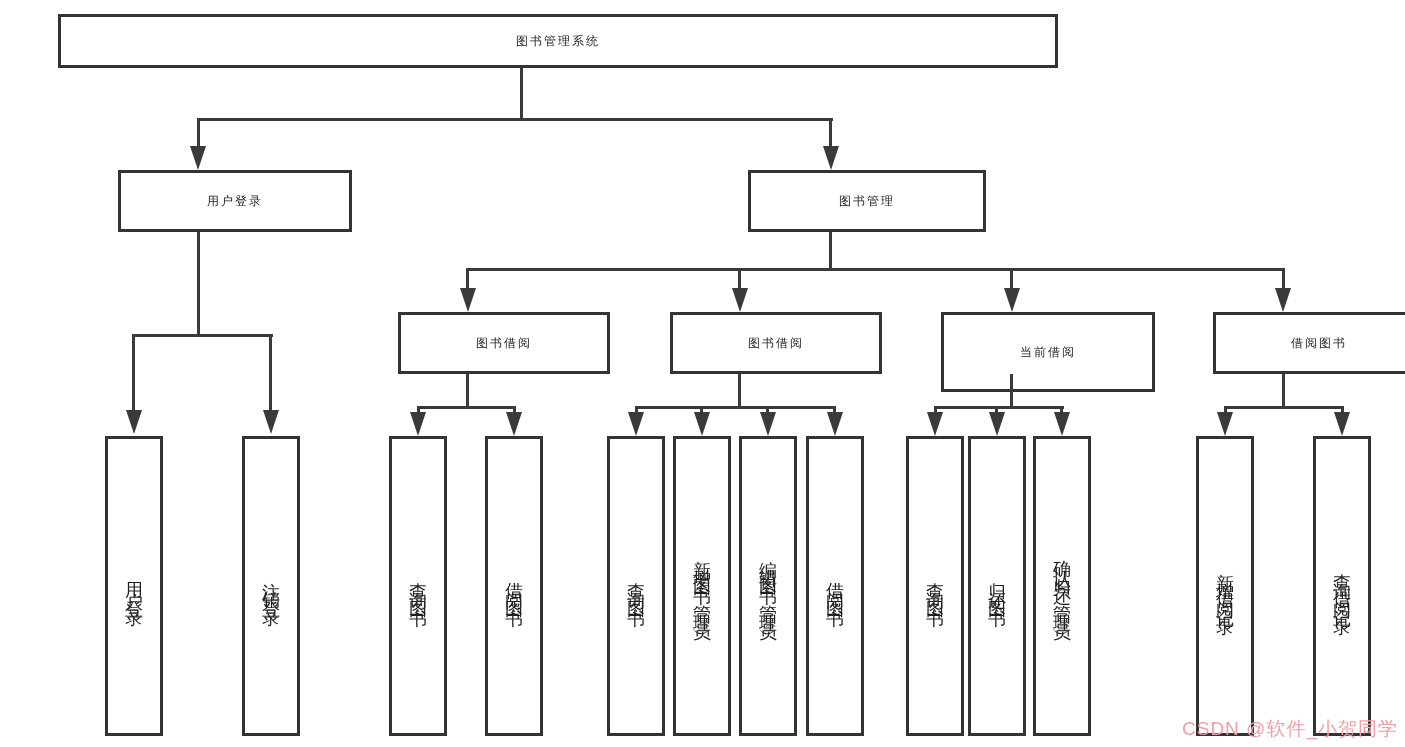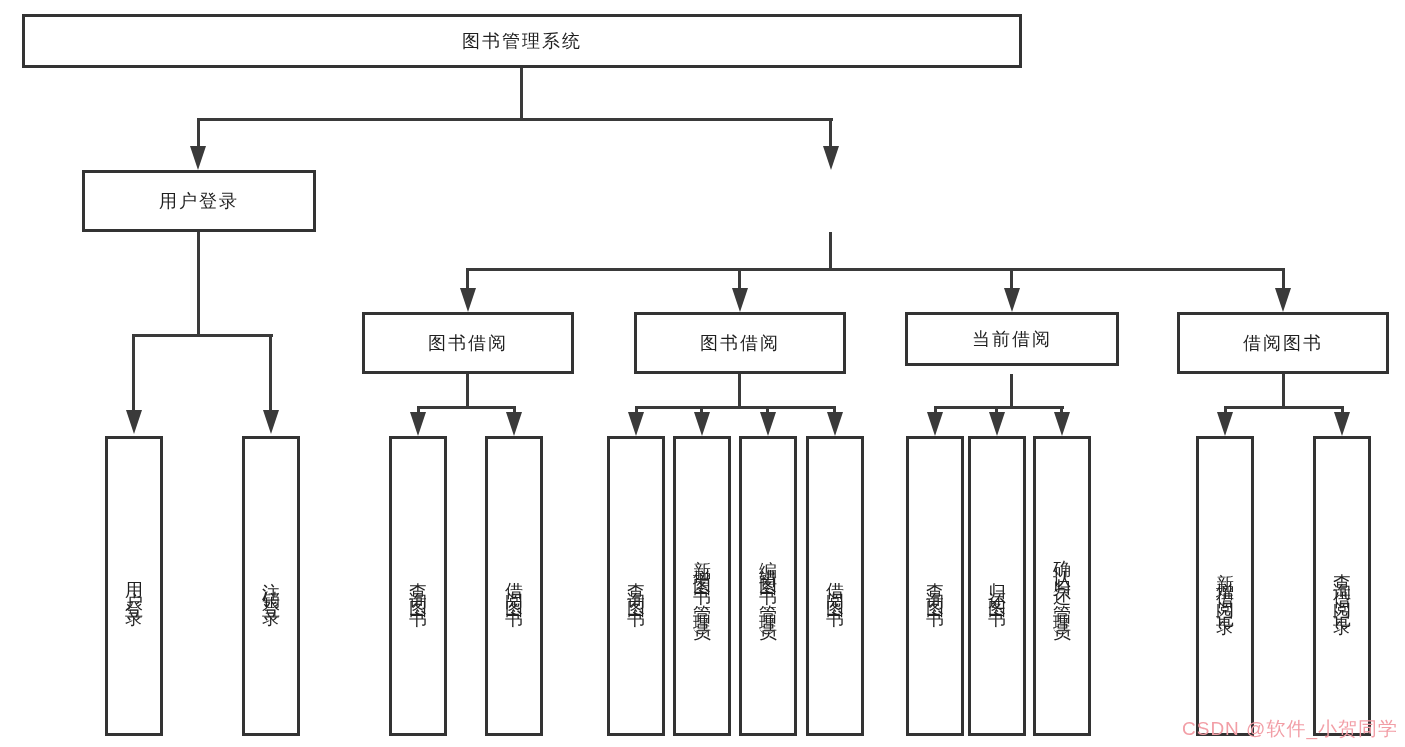--- a/index.html
+++ b/index.html
@@ -5,21 +5,21 @@
   html,body{margin:0;padding:0;background:#fff;}
   #stage{
     position:relative;width:1405px;height:747px;background:#fff;overflow:hidden;
     font-family:"Liberation Sans","DejaVu Sans",sans-serif;color:#1f1f1f;
   }
   
   .node{
     position:absolute;box-sizing:border-box;border:3px solid #333;background:#fff;
     display:flex;align-items:center;justify-content:center;
   }
-  .hnode{font-size:18px;letter-spacing:2px;}
+  .hnode{font-size:12px;letter-spacing:2px;margin-left:36px;}
   .vnode{width:58px;height:300px;top:436px;}
   .vnode span{
     writing-mode:vertical-lr;text-orientation:mixed;
     font-size:18px;letter-spacing:9px;line-height:1;white-space:nowrap;
   }
   
   .vl{position:absolute;width:3px;background:#3a3a3a;}
   .hl{position:absolute;height:3px;background:#3a3a3a;}
   .arr{
     position:absolute;width:0;height:0;
@@ -43,20 +43,23 @@
   <div class="vl" style="left:520px;top:68px;height:52px;"></div>
   <div class="hl" style="left:197px;top:118px;width:636px;"></div>
   <div class="vl" style="left:197px;top:118px;height:30px;"></div>
   <div class="arr" style="left:190px;top:146px;"></div>
   <div class="vl" style="left:829px;top:118px;height:30px;"></div>
   <div class="arr" style="left:823px;top:146px;"></div>
 
   <div class="node hnode" style="left:82px;top:170px;width:234px;height:62px;">
     <span>用户登录</span>
   </div>
+  <div class="node hnode" style="left:712px;top:170px;width:238px;height:62px;">
+    <span>图书管理</span>
+  </div>
 
   <div class="vl" style="left:197px;top:232px;height:104px;"></div>
   <div class="hl" style="left:133px;top:334px;width:140px;"></div>
   <div class="vl" style="left:132px;top:334px;height:78px;"></div>
   <div class="arr" style="left:126px;top:410px;"></div>
   <div class="vl" style="left:269px;top:334px;height:78px;"></div>
   <div class="arr" style="left:263px;top:410px;"></div>
 
   <div class="vl" style="left:829px;top:232px;height:38px;"></div>
   <div class="hl" style="left:466px;top:268px;width:819px;"></div>
@@ -68,21 +71,21 @@
   <div class="arr" style="left:1004px;top:288px;"></div>
   <div class="vl" style="left:1282px;top:268px;height:24px;"></div>
   <div class="arr" style="left:1275px;top:288px;"></div>
 
   <div class="node hnode" style="left:362px;top:312px;width:212px;height:62px;">
     <span>图书借阅</span>
   </div>
   <div class="node hnode" style="left:634px;top:312px;width:212px;height:62px;">
     <span>图书借阅</span>
   </div>
-  <div class="node hnode" style="left:905px;top:312px;width:214px;height:54px;">
+  <div class="node hnode" style="left:905px;top:312px;width:214px;height:80px;">
     <span>当前借阅</span>
   </div>
   <div class="node hnode" style="left:1177px;top:312px;width:212px;height:62px;">
     <span>借阅图书</span>
   </div>
 
   <div class="vl" style="left:466px;top:374px;height:34px;"></div>
   <div class="hl" style="left:417px;top:406px;width:99px;"></div>
   <div class="vl" style="left:417px;top:406px;height:10px;"></div>
   <div class="arr" style="left:410px;top:412px;"></div>

